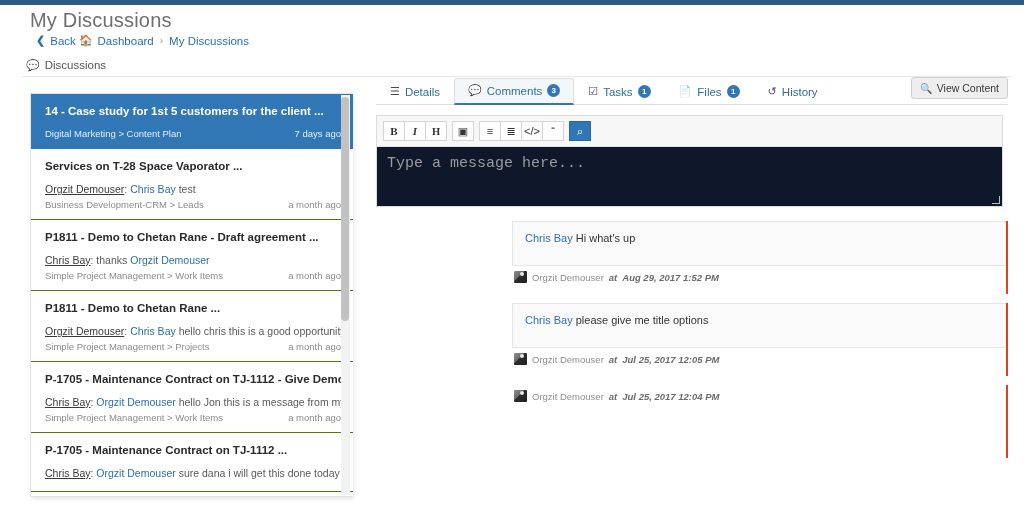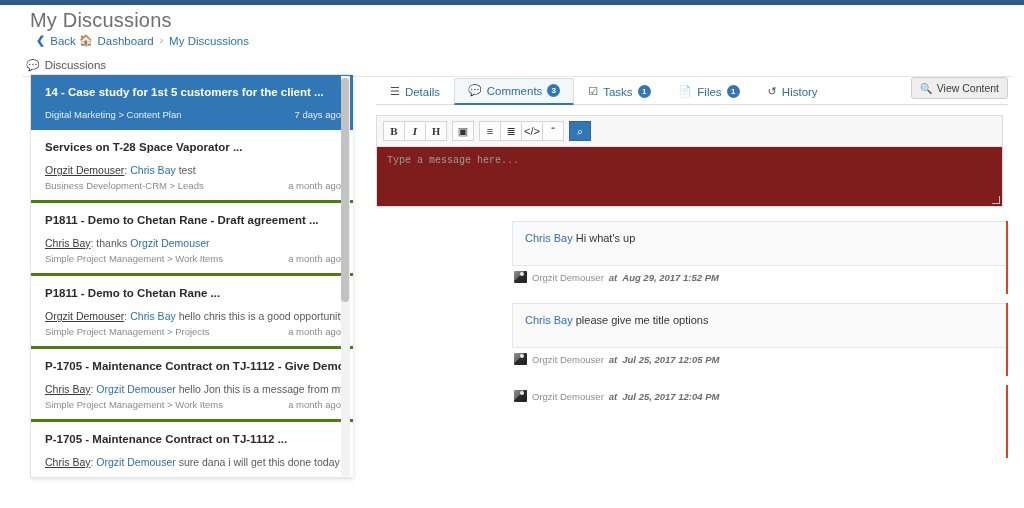--- a/index.html
+++ b/index.html
@@ -39,31 +39,31 @@
     font-size:11.5px; color:#555;
   }
   .section-strip .bubble { font-size:11px; color:#777; }
   .hr-line {
     position:absolute; left:22px; top:76px; width:990px; height:1px;
     background:#e7e7e7;
   }
 
   
   .list-panel {
-    position:absolute; left:30px; top:74px; width:322px; height:404px;
+    position:absolute; left:30px; top:93px; width:322px; height:404px;
     background:#fbfbfb; border:1px solid #e3e3e3;
     box-shadow: 2px 2px 4px rgba(0,0,0,.10);
   }
   .list-scroll {
     position:absolute; left:0; top:0; width:322px; height:402px;
     overflow:hidden; background:#fff;
   }
   .disc-item {
     position:relative; padding:10px 12px 8px 14px;
-    border-bottom:3px solid #4d7c0f; background:#fff; cursor:pointer;
+    border-bottom:1px solid #4d7c0f; background:#fff; cursor:pointer;
   }
   .disc-item.active { background:#3177b5; border-bottom:1px solid #3177b5; }
   .disc-title {
     font-size:11.5px; font-weight:700; color:#2b2b2b; line-height:15px;
     margin-bottom:9px; white-space:nowrap; overflow:hidden;
   }
   .disc-item.active .disc-title { color:#ffffff; }
   .disc-snippet {
     font-size:10.5px; color:#5a5a5a; line-height:13px; margin-bottom:3px;
     white-space:nowrap; overflow:hidden;
@@ -135,22 +135,22 @@
     width:22px; height:20px; display:flex; align-items:center; justify-content:center;
     border:1px solid #d4d4d4; background:#fdfdfd; font-size:11px; color:#333;
     cursor:pointer; margin-right:-1px;
   }
   .tb-btn.sep-gap { margin-left:6px; }
   .tb-btn.primary { background:#3177b5; border-color:#2a68a0; color:#fff; margin-left:6px; }
   .tb-btn b { font-family:"Liberation Serif", serif; font-weight:700;}
   .tb-btn i { font-family:"Liberation Serif", serif; font-style:italic; font-weight:700;}
   .tb-btn .hch { font-family:"Liberation Serif", serif; font-weight:700; font-size:10.5px;}
   .editor-area {
-    height:59px; background:#7f1d1d; padding:8px 10px;
-    font-family:"Liberation Mono", monospace; font-size:10px; color:#9a9a9a;
+    height:59px; background:#0f172a; padding:8px 10px;
+    font-family:"Liberation Mono", monospace; font-size:15px; color:#9a9a9a;
     position:relative;
   }
   .resize-grip {
     position:absolute; right:2px; bottom:2px; width:8px; height:8px;
     border-right:1px solid #bbb; border-bottom:1px solid #bbb;
   }
 
   
   .comments-list { margin-top:14px; width:632px; }
   .comment {

